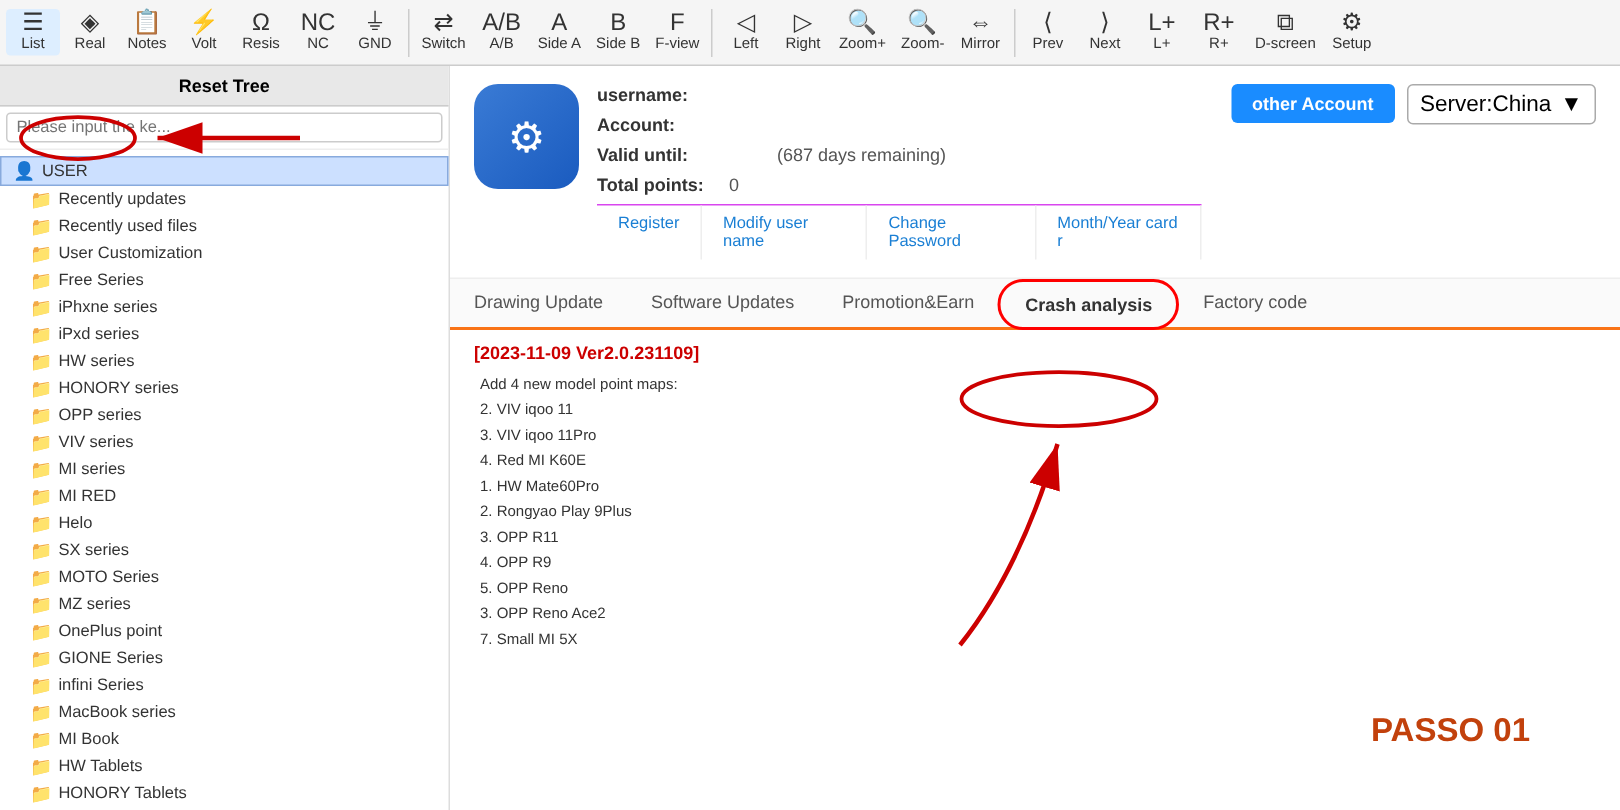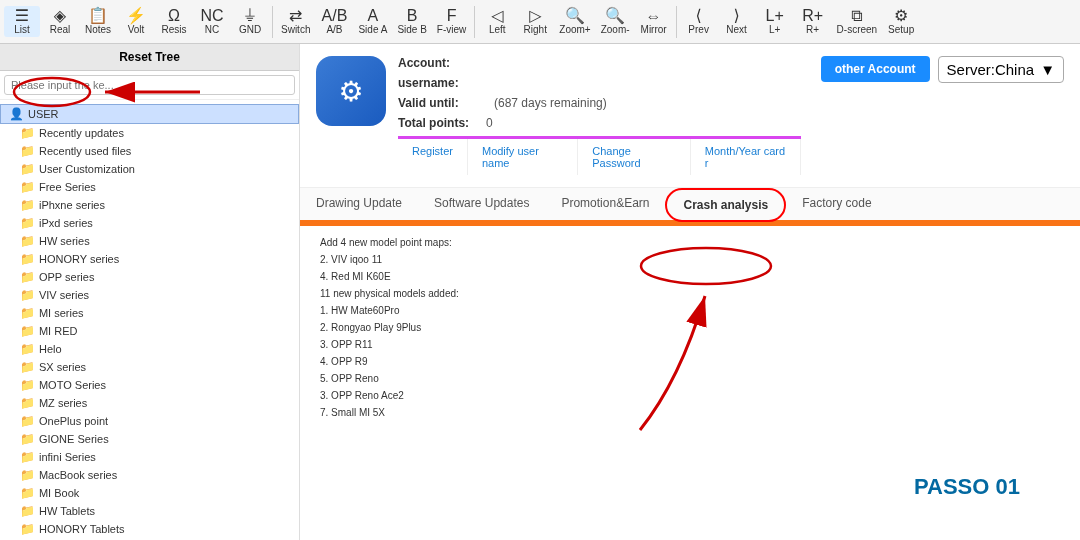--- a/index.html
+++ b/index.html
@@ -43,40 +43,40 @@
     .account-info { flex: 1; }
     .account-row { display: flex; align-items: center; margin-bottom: 6px; gap: 8px; }
     .account-label { font-weight: bold; font-size: 12px; color: #333; min-width: 80px; }
     .account-value { font-size: 12px; color: #555; }
     .account-actions { display: flex; align-items: flex-start; gap: 8px; flex-direction: row; margin-left: 8px; }
     .btn-other-account { background: #1a8cff; color: white; border: none; padding: 6px 14px; border-radius: 4px; cursor: pointer; font-size: 12px; font-weight: bold; }
     .server-select { display: flex; align-items: center; border: 1px solid #aaa; border-radius: 4px; padding: 4px 8px; background: white; font-size: 15px; cursor: pointer; }
     .server-select .chevron { margin-left: 6px; }
 
     
-    .tab-nav { display: flex; border-bottom: 6px solid #f97316; background: #fafafa; }
+    .tab-nav { display: flex; border-bottom: 2px solid #f97316; background: #fafafa; }
     .tab-item { padding: 8px 16px; cursor: pointer; font-size: 12px; color: #555; border-bottom: 2px solid transparent; margin-bottom: -2px; }
     .tab-item.circled { border: 2px solid red; border-radius: 20px; color: #333; font-weight: bold; }
 
     
     .content-body { flex: 1; overflow-y: auto; padding: 8px 16px; }
     .update-date { color: #cc0000; font-weight: bold; font-size: 12px; margin-bottom: 6px; }
     .update-list { padding-left: 4px; }
     .update-list p { font-size: 10px; color: #333; line-height: 1.7; }
 
     
-    .passo-label { position: absolute; bottom: 40px; right: 60px; font-size: 22px; font-weight: bold; color: #0369a1; }
+    .passo-label { position: absolute; bottom: 40px; right: 60px; font-size: 22px; font-weight: bold; color: #c2410c; }
 
     
     .page-wrapper { position: relative; width: 1080px; height: 540px; overflow: hidden; }
 
     
     .svg-overlay { position: absolute; top: 0; left: 0; width: 1080px; height: 540px; pointer-events: none; }
 
-    .action-links { display: flex; gap: 0; border-top: 3px solid #d946ef; }
+    .action-links { display: flex; gap: 0; border-top: 1px solid #d946ef; }
     .action-link { padding: 6px 14px; color: #1a7fd4; font-size: 11px; cursor: pointer; border-right: 1px solid #eee; }
 
     .days-remaining { color: #555; font-size: 12px; }
   </style>
 </head>
 <body>
 
 <div class="page-wrapper">
 
   <div class="toolbar">
@@ -290,31 +290,31 @@
     </div>
 
     <div class="content">
 
       <div class="account-section">
         <div class="app-logo">
           <span class="app-logo-inner">⚙</span>
         </div>
         <div class="account-info">
           <div class="account-row">
+            <span class="account-label">username:</span>
+            <span class="account-value"></span>
+          </div>
+          <div class="account-row">
             <span class="account-label">Account:</span>
-            <span class="account-value"></span>
-          </div>
-          <div class="account-row">
-            <span class="account-label">username:</span>
             <span class="account-value"></span>
           </div>
           <div class="account-row">
             <span class="account-label">Valid until:</span>
             <span class="account-value"></span>
-            <span class="days-remaining" style="margin-left:0;">(687 days remaining)</span>
+            <span class="days-remaining" style="margin-left:24px;">(687 days remaining)</span>
           </div>
           <div class="account-row">
             <span class="account-label">Total points:</span>
             <span class="account-value">0</span>
           </div>
           <div class="action-links">
             <span class="action-link">Register</span>
             <span class="action-link">Modify user name</span>
             <span class="action-link">Change Password</span>
             <span class="action-link">Month/Year card r</span>
@@ -331,25 +331,26 @@
 
       <div class="tab-nav">
         <div class="tab-item">Drawing Update</div>
         <div class="tab-item">Software Updates</div>
         <div class="tab-item">Promotion&amp;Earn</div>
         <div class="tab-item circled">Crash analysis</div>
         <div class="tab-item">Factory code</div>
       </div>
 
       <div class="content-body">
+        <div class="update-date">[2023-11-09   Ver2.0.231109]</div>
         <div class="update-list">
           <p>Add 4 new model point maps:</p>
           <p>2. VIV iqoo 11</p>
+          <p>3. VIV iqoo 11Pro</p>
           <p>4. Red MI K60E</p>
-          <p>11 new physical models added:</p>
           <p>1. HW Mate60Pro</p>
           <p>2. Rongyao Play 9Plus</p>
           <p>3. OPP R11</p>
           <p>4. OPP R9</p>
           <p>5. OPP Reno</p>
           <p>3. OPP Reno Ace2</p>
           <p>7. Small MI 5X</p>
         </div>
       </div>
     </div>

